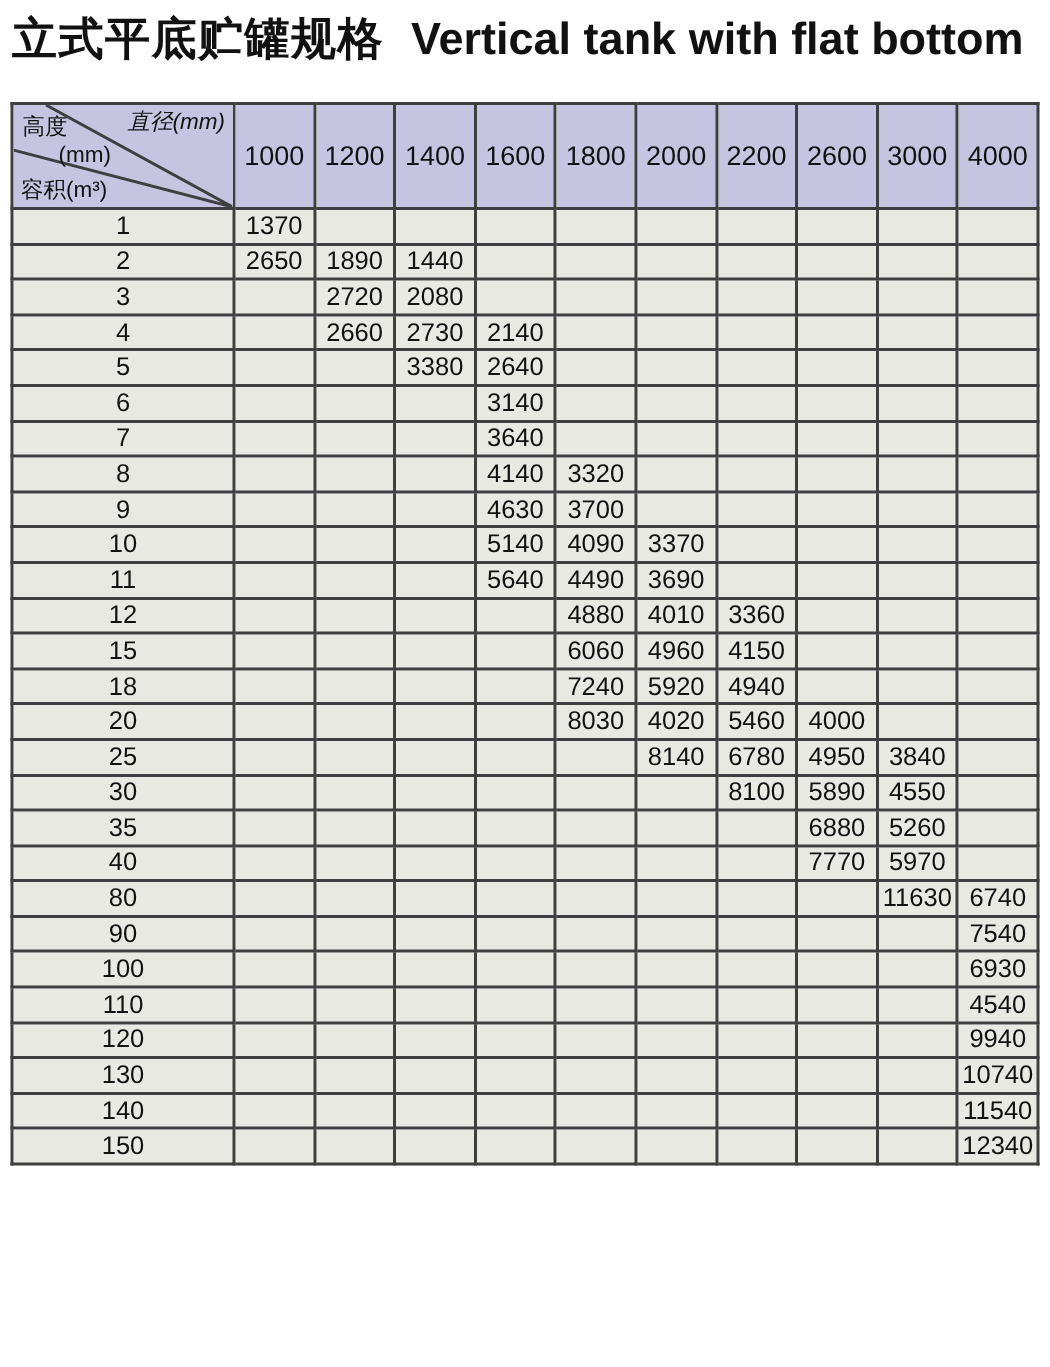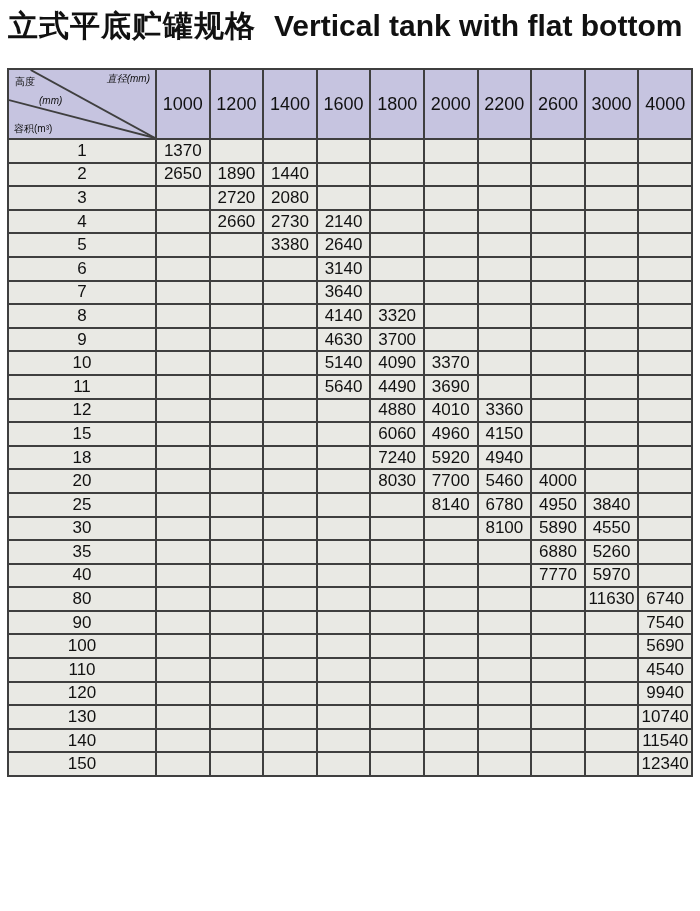--- a/index.html
+++ b/index.html
@@ -47,24 +47,24 @@
     background: var(--cell-bg);
     font-size: 17px;
   }
   td.rowhead { font-size: 17px; }
   .corner {
     position: relative;
     background: var(--header-bg);
     padding: 0;
   }
   .corner svg { position: absolute; left: 0; top: 0; width: 100%; height: 100%; display: block; }
-  .corner .lbl { position: absolute; font-size: 10px; line-height: 1; white-space: nowrap; }
+  .corner .lbl { position: absolute; font-size: 15px; line-height: 1; white-space: nowrap; }
   .lbl-diameter { top: 4px; right: 5px; font-style: italic; }
   .lbl-height1  { top: 7px; left: 6px; }
-  .lbl-height2  { top: 26px; left: 30px; font-style: italic; }
+  .lbl-height2  { top: 26px; left: 30px; }
   .lbl-volume   { bottom: 4px; left: 5px; }
 </style>
 </head>
 <body>
 
 <div class="page">
 
   <div class="title">
     <span class="cn">立式平底贮罐规格</span><span class="en">Vertical tank with flat bottom</span>
   </div>
@@ -280,21 +280,21 @@
           <td></td>
           <td></td>
         </tr>
         <tr>
           <td class="rowhead">20</td>
           <td></td>
           <td></td>
           <td></td>
           <td></td>
           <td>8030</td>
-          <td>7700</td>
+          <td>4020</td>
           <td>5460</td>
           <td>4000</td>
           <td></td>
           <td></td>
         </tr>
         <tr>
           <td class="rowhead">25</td>
           <td></td>
           <td></td>
           <td></td>
@@ -375,21 +375,21 @@
           <td class="rowhead">100</td>
           <td></td>
           <td></td>
           <td></td>
           <td></td>
           <td></td>
           <td></td>
           <td></td>
           <td></td>
           <td></td>
-          <td>5690</td>
+          <td>6930</td>
         </tr>
         <tr>
           <td class="rowhead">110</td>
           <td></td>
           <td></td>
           <td></td>
           <td></td>
           <td></td>
           <td></td>
           <td></td>

